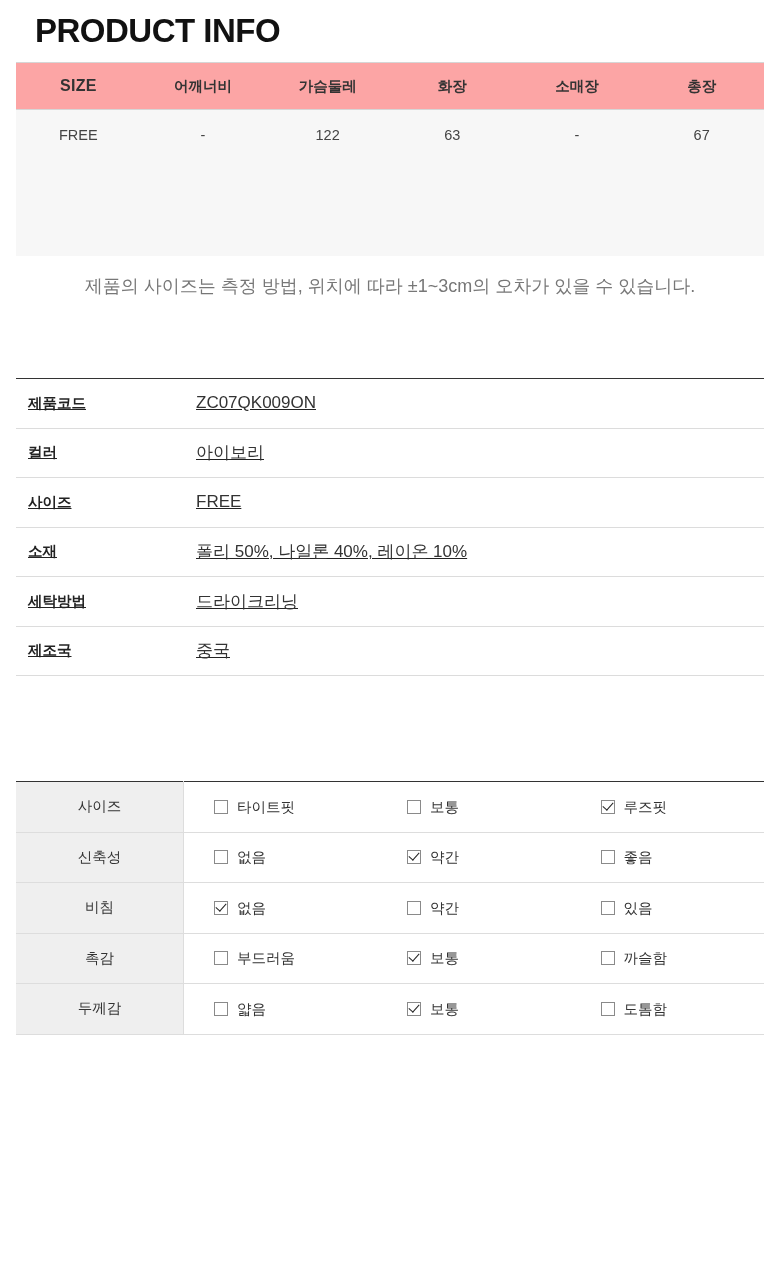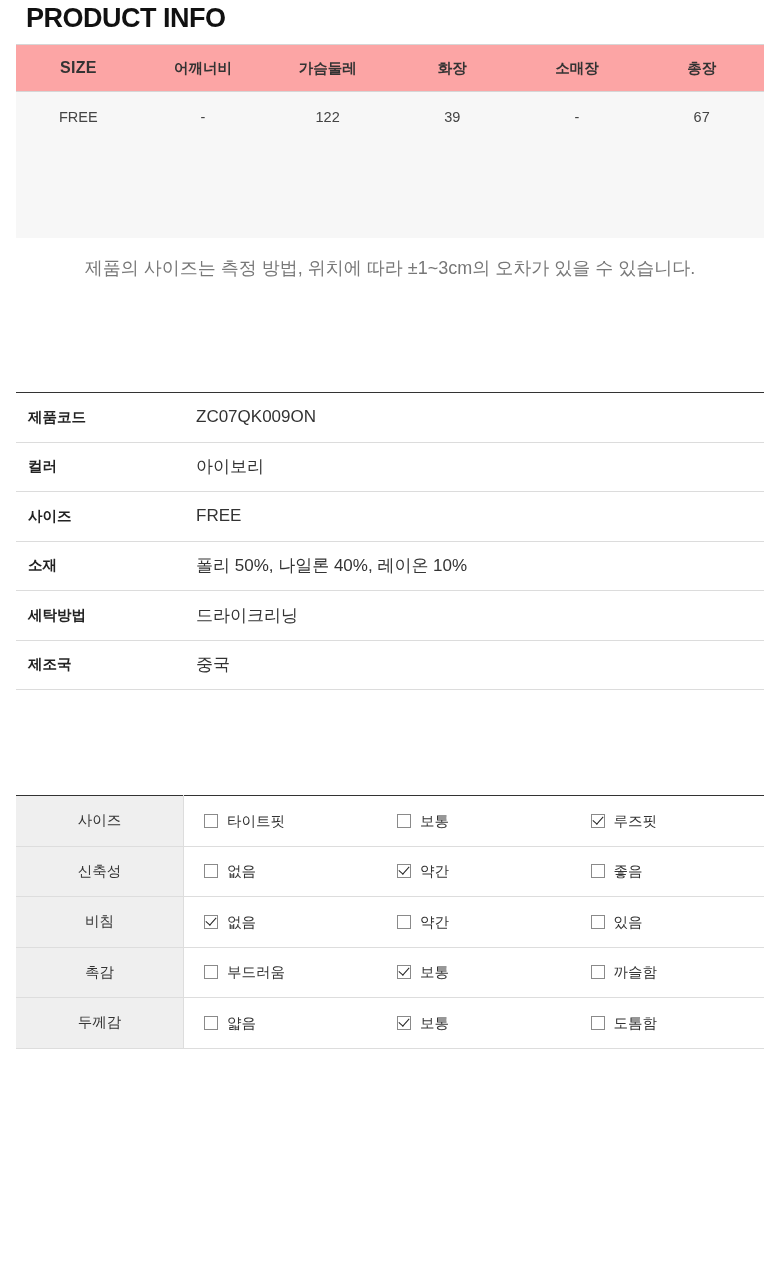--- a/index.html
+++ b/index.html
@@ -19,26 +19,26 @@
   .page {
     width: 780px;
     height: 1287px;
     box-sizing: border-box;
     padding: 0 16px;
     position: relative;
   }
 
   
   .title {
-    font-size: 27px;
+    font-size: 33px;
     font-weight: bold;
     letter-spacing: -0.5px;
     color: #111111;
     padding-left: 7px;
-    margin: 3px;
+    margin: 12px;
   }
 
   
   .unit-note {
     text-align: right;
     font-size: 13px;
     color: #555555;
     padding-right: 5px;
     margin-top: 34px;
   }
@@ -81,21 +81,22 @@
 
   .size-note {
     text-align: center;
     font-size: 18px;
     color: #777777;
     margin-top: 18px;
   }
 
   
   .spec-wrap {
-    margin-top: 112px;
+    margin-top: 80px;
+    text-decoration: underline;
   }
   table.spec-table {
     width: 100%;
     border-collapse: collapse;
     table-layout: fixed;
   }
   table.spec-table tr {
     border-bottom: 1px solid #dcdcdc;
   }
   table.spec-table tr:first-child {
@@ -143,21 +144,21 @@
     font-weight: normal;
     color: #333333;
     text-align: center;
     height: 47.5px;
     vertical-align: middle;
     border-right: 1px solid #dddddd;
   }
   table.attr-table td.attr-opt {
     height: 47.5px;
     vertical-align: middle;
-    padding-left: 20px;
+    padding-left: 30px;
     font-size: 14.5px;
     color: #333333;
   }
   .opt-inner {
     display: flex;
     align-items: center;
     gap: 9px;
   }
   .cbx {
     display: inline-block;
@@ -203,21 +204,21 @@
           <th>화장</th>
           <th>소매장</th>
           <th>총장</th>
         </tr>
       </thead>
       <tbody>
         <tr>
           <td>FREE</td>
           <td>-</td>
           <td>122</td>
-          <td>39</td>
+          <td>63</td>
           <td>-</td>
           <td>67</td>
         </tr>
         <tr class="spacer">
           <td></td>
           <td></td>
           <td></td>
           <td></td>
           <td></td>
           <td></td>

